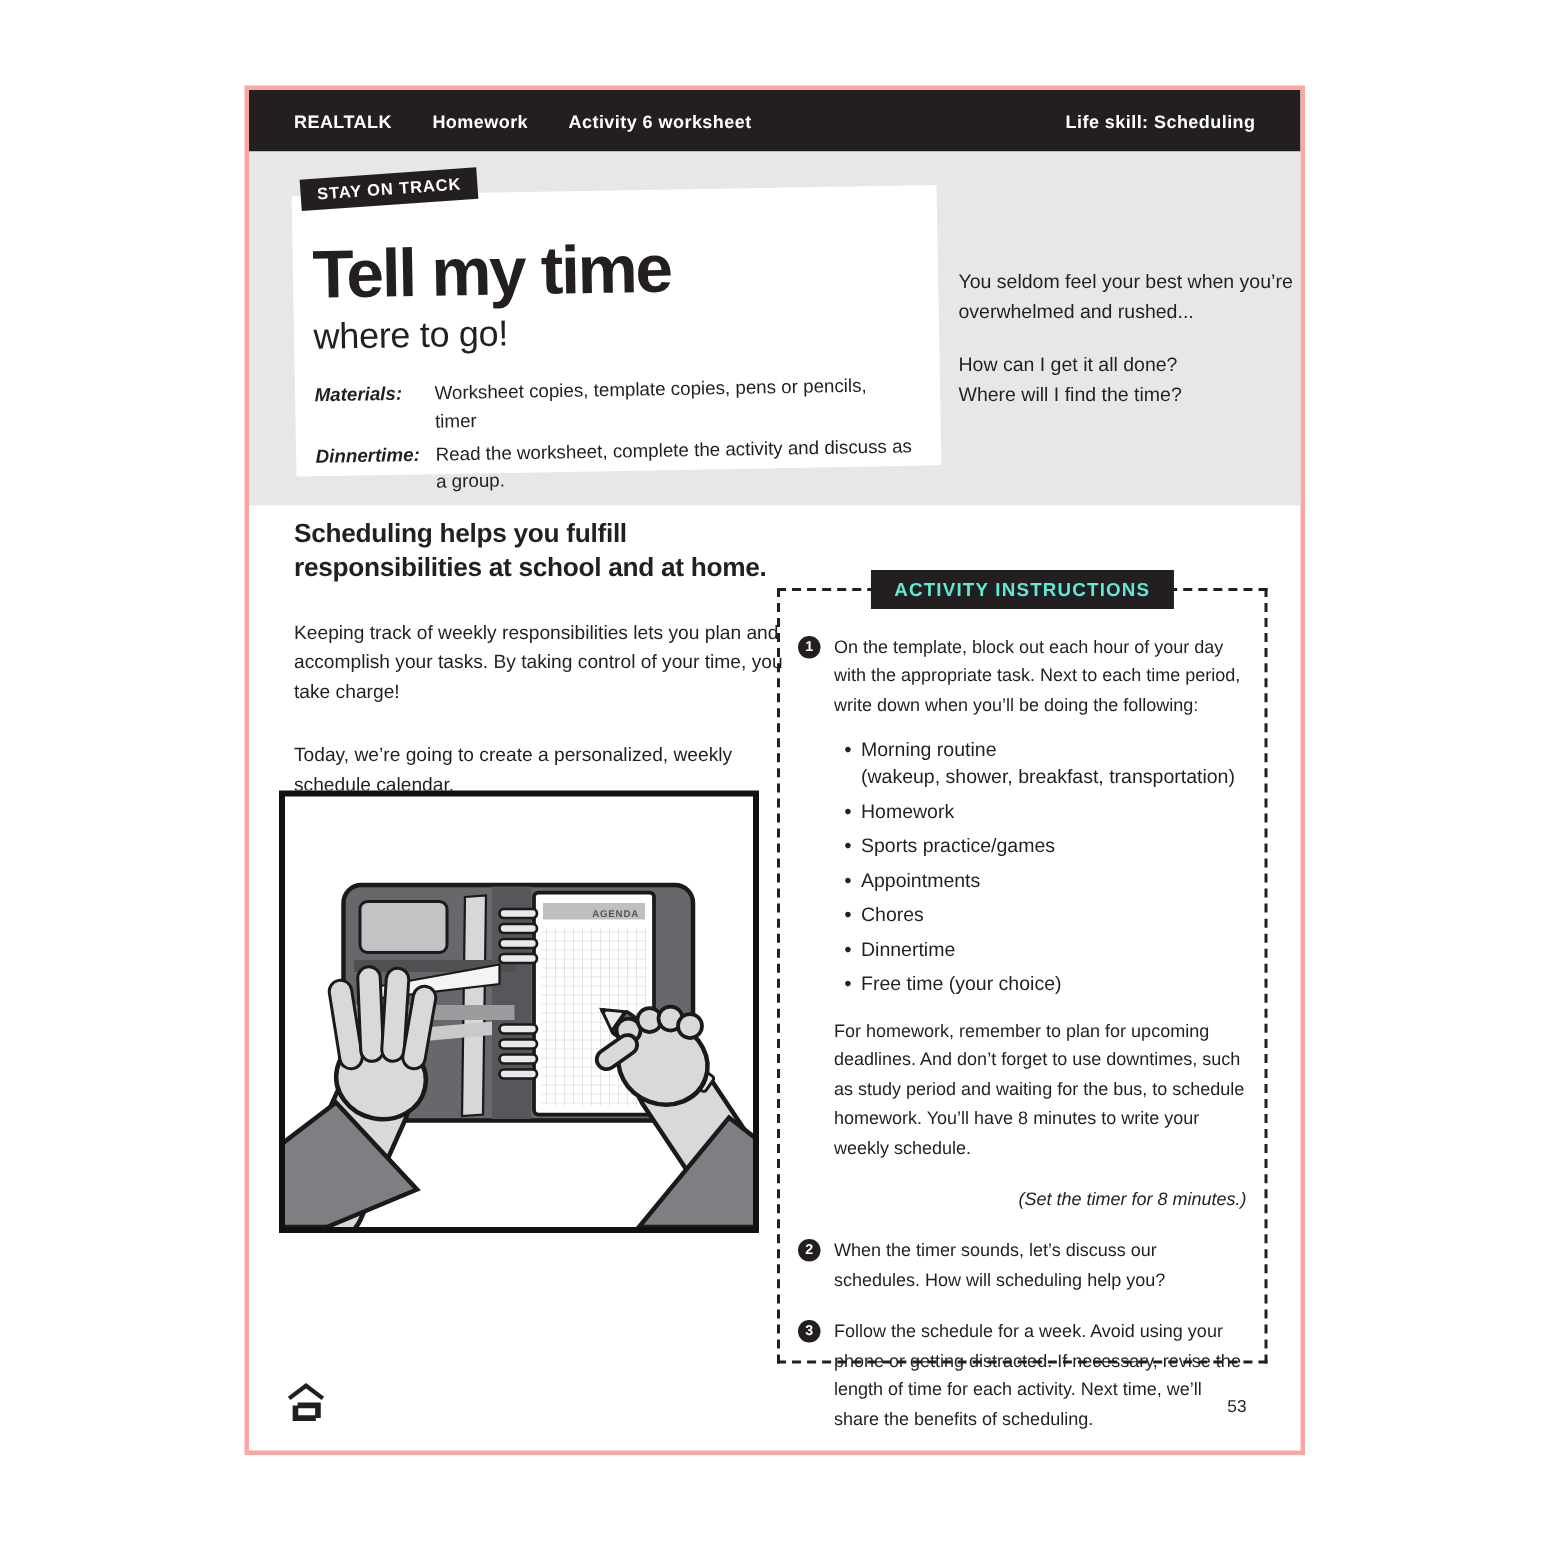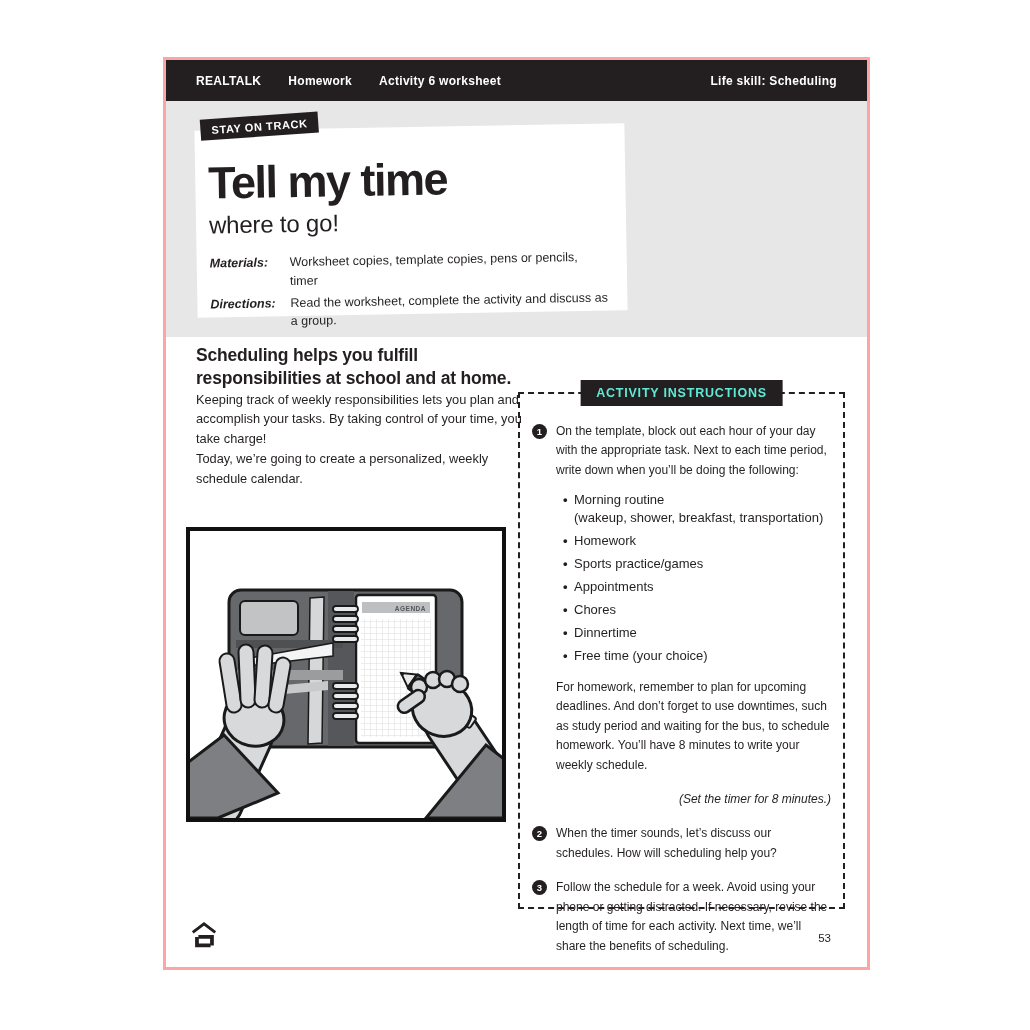--- a/index.html
+++ b/index.html
@@ -47,21 +47,21 @@
 
   .aside {
     position:absolute; left:473px; top:77px; width:235px;
     font-size:13px; line-height:1.55;
   }
   .aside p + p { margin-top:15px; }
 
   
   .intro { position:absolute; left:30px; top:284px; width:345px; }
   .intro h2 { font-size:17.5px; font-weight:700; letter-spacing:-.2px; line-height:1.3; }
-  .intro p { font-size:12.8px; line-height:1.55; margin-top:0; width:330px; }
+  .intro p { font-size:12.8px; line-height:1.55; margin-top:22px; width:330px; }
 
   
   .illus {
     position:absolute; left:20px; top:467px; width:320px; height:295px;
     border:4px solid #111111; background:#ffffff;
   }
   .illus svg { display:block; }
 
   
   .activity {
@@ -110,24 +110,31 @@
     <div class="title-card">
       <div class="badge">STAY ON TRACK</div>
       <div class="big-title">Tell my time</div>
       <div class="sub-title">where to go!</div>
       <div class="meta">
         <div class="meta-row">
           <span class="meta-label">Materials:</span>
           <span class="meta-value">Worksheet copies, template copies, pens or pencils, timer</span>
         </div>
         <div class="meta-row">
-          <span class="meta-label">Directions:</span>
+          <span class="meta-label">Dinnertime:</span>
           <span class="meta-value">Read the worksheet, complete the activity and discuss as a group.</span>
         </div>
       </div>
+    </div>
+    <div class="aside">
+      <p>You seldom feel your best when you’re overwhelmed and rushed...</p>
+      <p>
+        <span>How can I get it all done?</span><br>
+        <span>Where will I find the time?</span>
+      </p>
     </div>
   </div>
 
   <div class="intro">
     <h2>Scheduling helps you fulfill responsibilities at school and at home.</h2>
     <p>Keeping track of weekly responsibilities lets you plan and accomplish your tasks. By taking control of your time, you take charge!</p>
     <p>Today, we’re going to create a personalized, weekly schedule calendar.</p>
   </div>
 
   <div class="illus">

